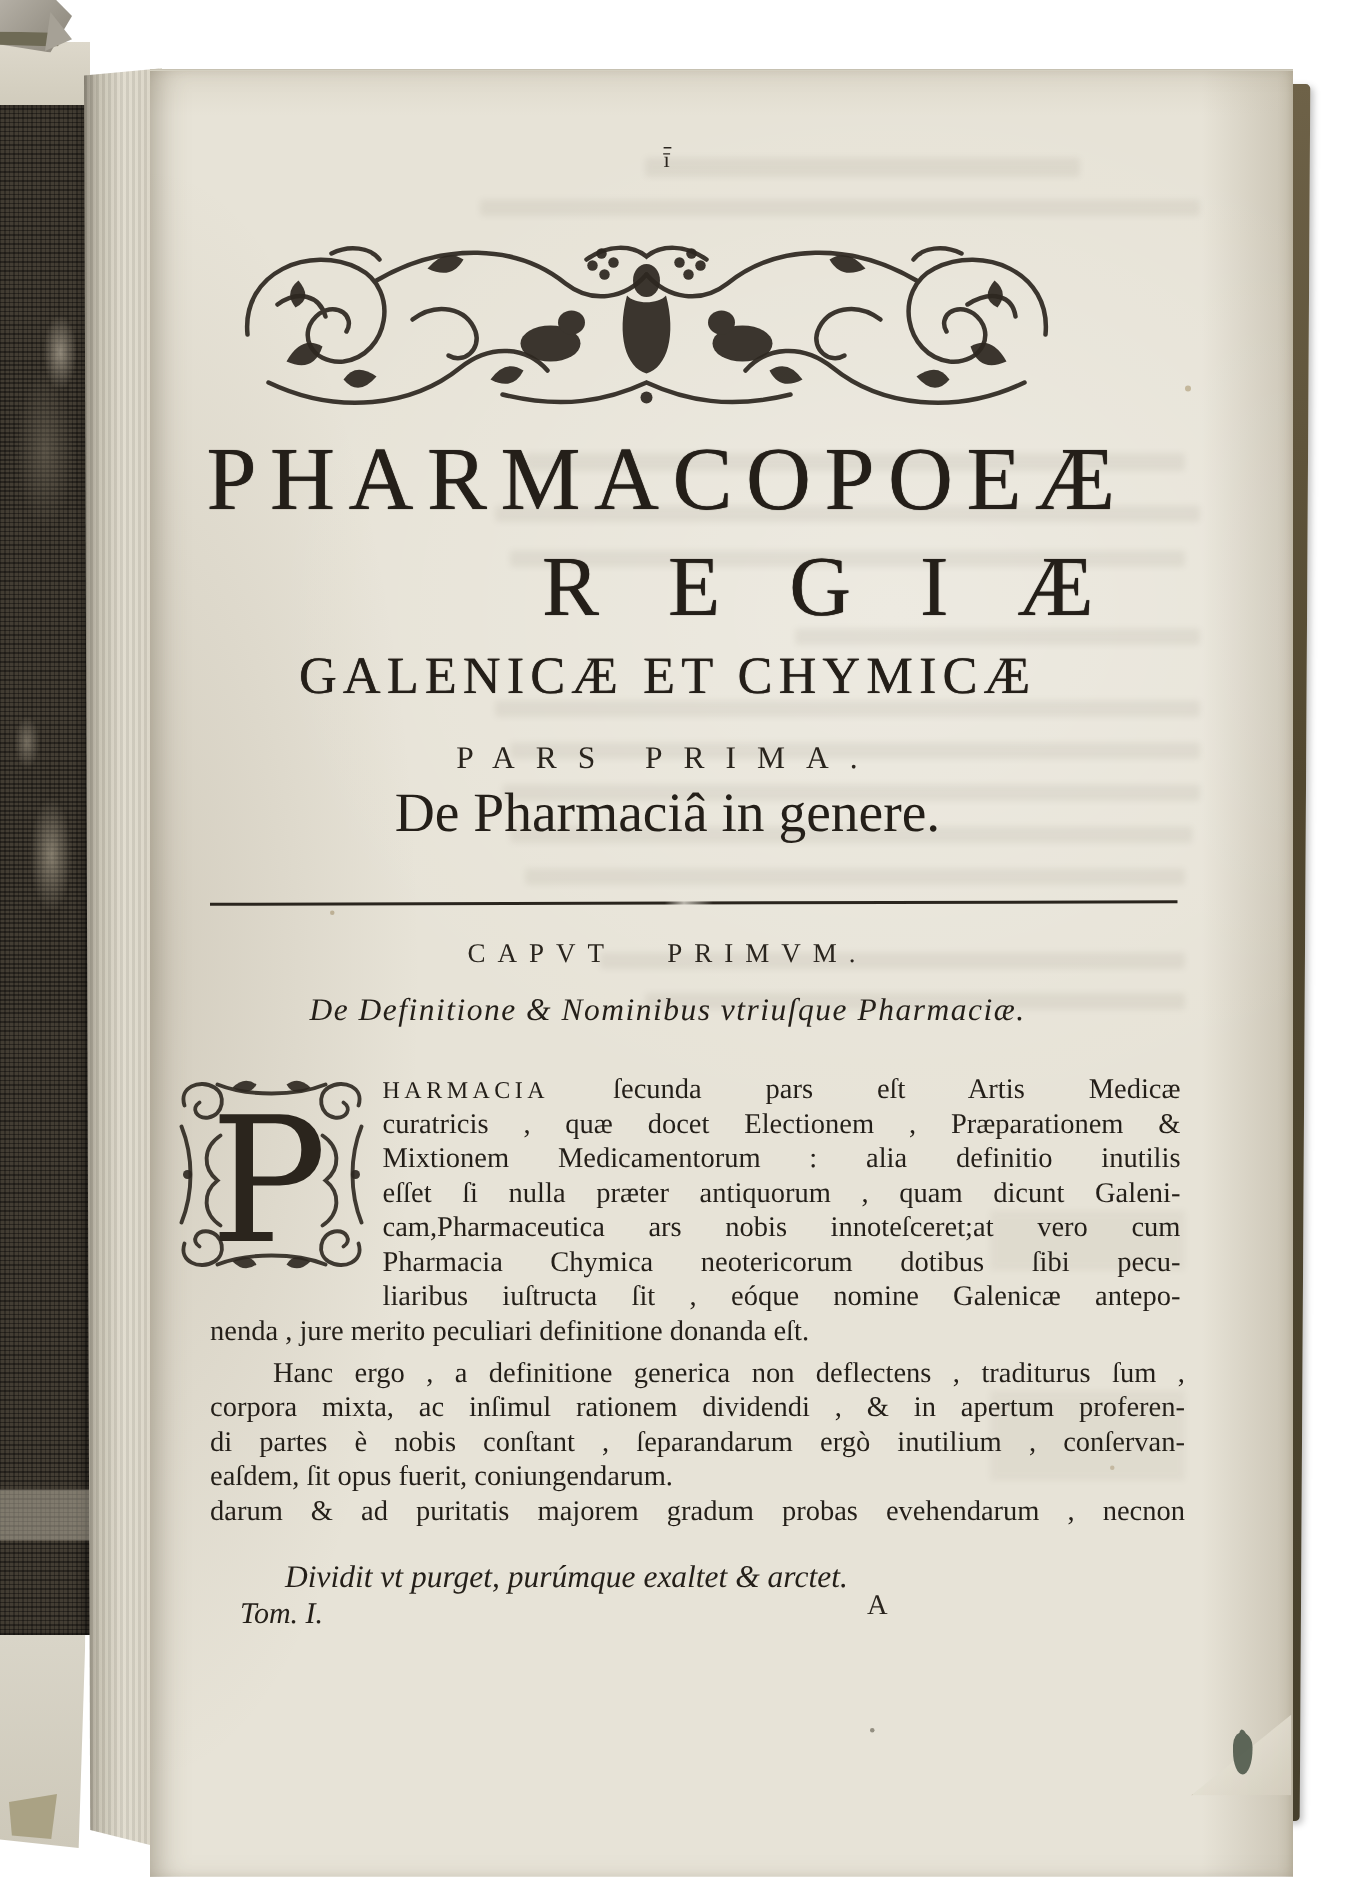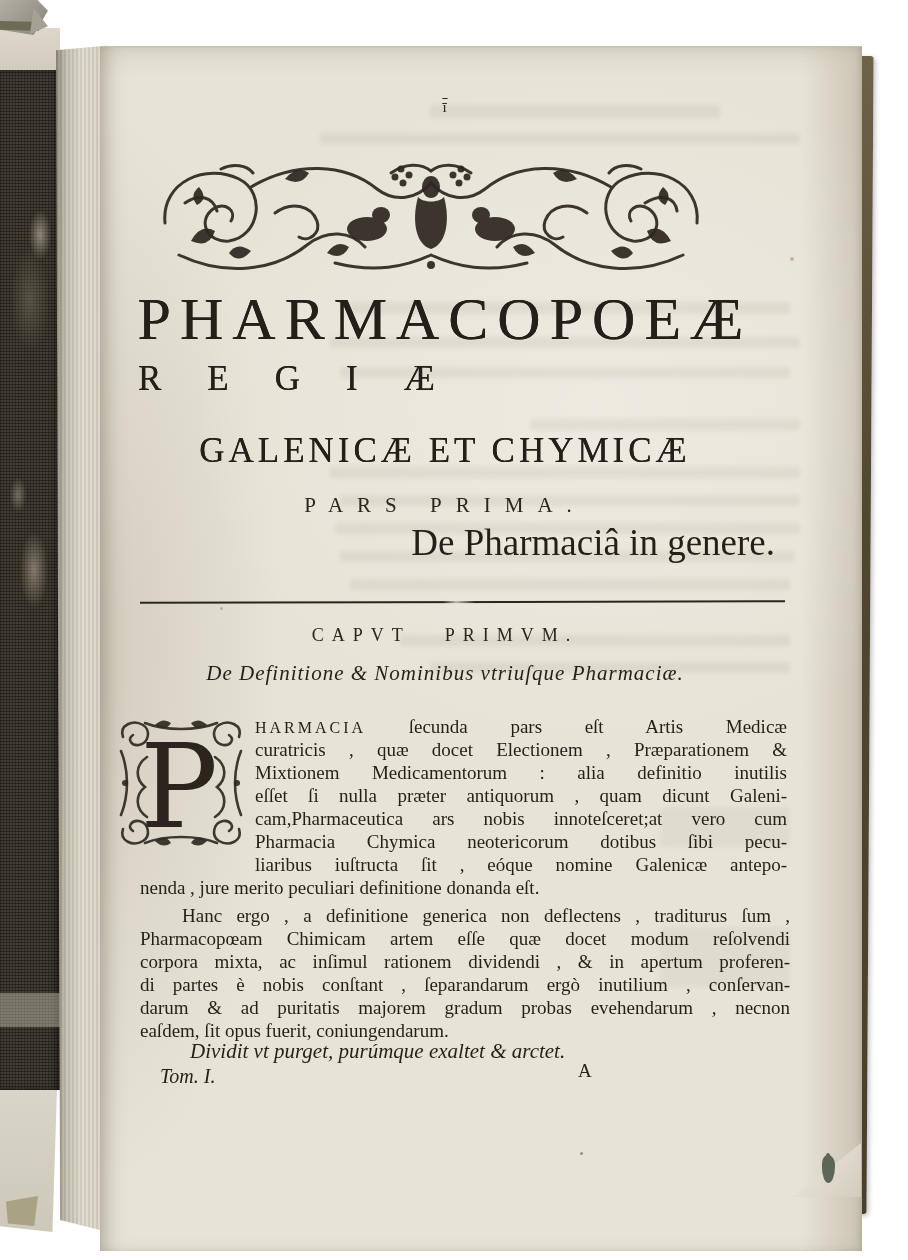--- a/index.html
+++ b/index.html
@@ -76,28 +76,28 @@
 
   
   .col{position:absolute;left:15px;top:0;width:660px;}
   .folio{position:absolute;top:52px;left:0;width:660px;text-align:center;
          font-size:15px;letter-spacing:1px;color:#2c2720;text-decoration:overline;}
 
   .headpiece{position:absolute;top:106px;left:40px;width:552px;height:128px;}
 
   .title1{position:absolute;top:238px;left:0;width:660px;text-align:center;
           font-size:60px;letter-spacing:9px;color:#241f19;text-shadow:0 0 .6px #241f19;}
-  .title2{position:absolute;top:312px;left:0;width:660px;text-align:left;
-          font-size:35px;letter-spacing:46px;padding-left:23px;box-sizing:border-box;
+  .title2{position:absolute;top:312px;left:0;width:660px;text-align:right;
+          font-size:57px;letter-spacing:46px;padding-left:23px;box-sizing:border-box;
           color:#241f19;text-shadow:0 0 .6px #241f19;}
   .title3{position:absolute;top:384px;left:0;width:660px;text-align:center;
           font-size:35px;letter-spacing:4px;color:#241f19;text-shadow:0 0 .5px #241f19;}
   .pars{position:absolute;top:446px;left:0;width:660px;text-align:center;
           font-size:21px;letter-spacing:14px;color:#2a251e;}
-  .subtitle{position:absolute;top:474px;left:0;width:660px;text-align:right;
+  .subtitle{position:absolute;top:474px;left:0;width:660px;text-align:center;
           font-size:37px;color:#241f19;}
   .rule{position:absolute;top:554px;left:25px;width:645px;height:2px;
           background:linear-gradient(90deg,#2a251e 0 47%,rgba(42,37,30,.25) 49%,#2a251e 52%);
           transform:rotate(-.15deg);}
   .caput{position:absolute;top:578px;left:0;width:660px;text-align:center;
           font-size:18px;letter-spacing:8px;word-spacing:22px;color:#2a251e;}
   .chapsub{position:absolute;top:614px;left:0;width:660px;text-align:center;
           font-style:italic;font-size:21px;letter-spacing:1px;color:#241f19;}
 
   .para1{position:absolute;top:668px;left:25px;width:650px;font-size:19px;line-height:23px;}
@@ -242,25 +242,24 @@
         <div class="bline indented">Mixtionem Medicamentorum : alia definitio inutilis</div>
         <div class="bline indented">eſſet ſi nulla præter antiquorum , quam dicunt Galeni-</div>
         <div class="bline indented">cam,Pharmaceutica ars nobis innoteſceret;at vero cum</div>
         <div class="bline indented">Pharmacia Chymica neotericorum dotibus ſibi pecu-</div>
         <div class="bline indented">liaribus iuſtructa ſit , eóque nomine Galenicæ antepo-</div>
         <div class="bline nolast">nenda , jure merito peculiari definitione donanda eſt.</div>
       </div>
 
       <div class="para2">
         <div class="bline p2first">Hanc ergo , a definitione generica non deflectens , traditurus ſum ,</div>
-        <div class="bline">Pharmacopœam Chimicam artem eſſe quæ docet modum reſolvendi</div>
         <div class="bline">corpora mixta, ac inſimul rationem dividendi , &amp; in apertum proferen-</div>
         <div class="bline">di partes è nobis conſtant , ſeparandarum ergò inutilium , conſervan-</div>
+        <div class="bline nolast">eaſdem, ſit opus fuerit, coniungendarum.</div>
         <div class="bline">darum &amp; ad puritatis majorem gradum probas evehendarum , necnon</div>
-        <div class="bline nolast">eaſdem, ſit opus fuerit, coniungendarum.</div>
       </div>
 
       <div class="epigraph">Dividit vt purget, purúmque exaltet &amp; arctet.</div>
       <div class="tome">Tom. I.</div>
       <div class="sig">A</div>
 
     </div>
 
     <div class="fold"></div>
     <div class="stamp"></div>

